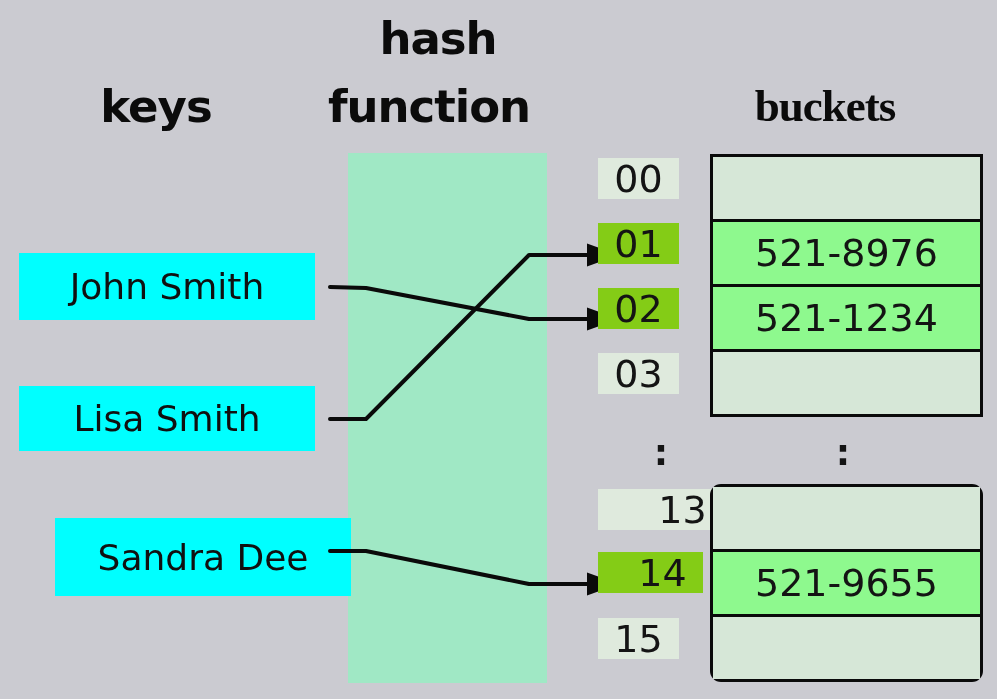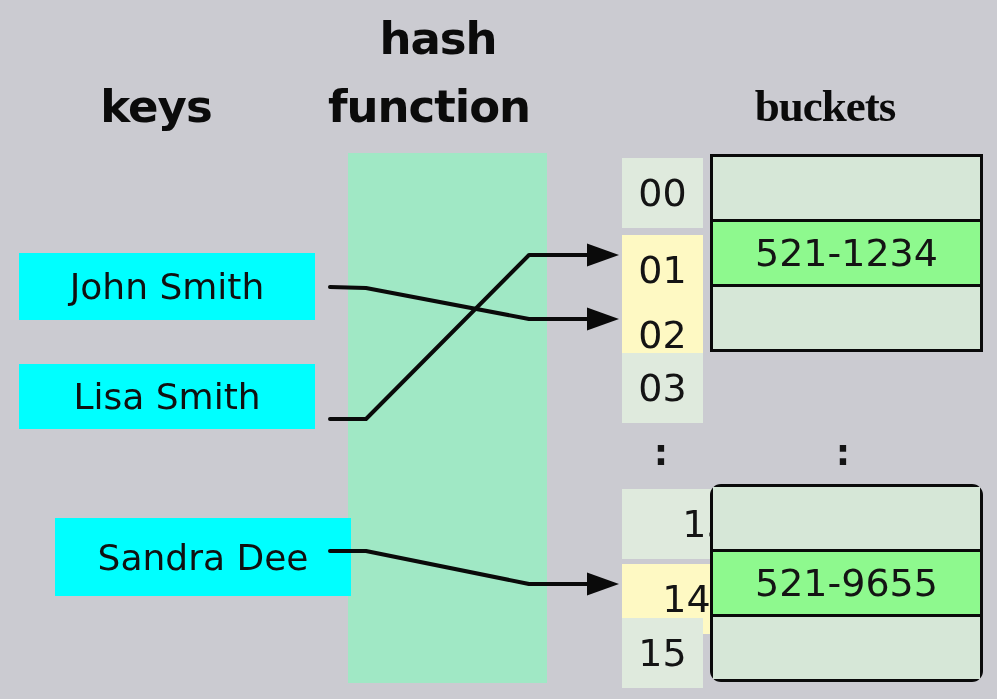--- a/index.html
+++ b/index.html
@@ -14,25 +14,25 @@
   .keybox{
     position:absolute;left:19px;width:296px;background:#00ffff;
     display:flex;align-items:center;justify-content:center;
     font-size:36px;color:#101010;
   }
   .hashband{
     position:absolute;left:348px;top:153px;width:199px;height:530px;
     background:#a0e8c5;
   }
   .idxcell{
-    position:absolute;left:622px;width:81px;height:70px;
+    position:absolute;left:598px;width:81px;height:41px;
     display:flex;align-items:center;justify-content:center;
     font-size:38px;color:#141414;background:#dfeadd;
   }
-  .idxcell.hl{background:#fef9c3;margin-top:12px;}
+  .idxcell.hl{background:#84cc16;}
   .bucketblock{
     position:absolute;left:710px;width:267px;
     border:3px solid #0a0a0a;background:#0a0a0a;
   }
   .bucketrow{
     height:62px;background:#d6e7d7;
     display:flex;align-items:center;justify-content:center;
     font-size:38px;color:#141414;
   }
   .bucketrow + .bucketrow{margin-top:3px;}
@@ -51,21 +51,21 @@
   <div class="hdr" style="left:328px;top:12px;">hash</div>
   <div class="hdr" style="left:46px;top:80px;">keys</div>
   <div class="hdr" style="left:319px;top:80px;">function</div>
   <div class="hdr" style="left:715px;top:80px;font-family:Liberation Serif, serif;">buckets</div>
 
   <div class="hashband"></div>
 
   <div class="keybox" style="top:253px;height:67px;">
     <span>John Smith</span>
   </div>
-  <div class="keybox" style="top:364px;height:65px;">
+  <div class="keybox" style="top:386px;height:65px;">
     <span>Lisa Smith</span>
   </div>
   <div class="keybox" style="top:518px;height:78px;margin-left:36px;">
     <span>Sandra Dee</span>
   </div>
 
   <svg width="997" height="699" viewBox="0 0 997 699">
     <g stroke="#0a0a0a" stroke-width="4" fill="none" stroke-linejoin="round" stroke-linecap="round">
       <polyline points="330,287 366,288 529,319 592,319"></polyline>
       <polyline points="330,419 366,419 529,255 592,255"></polyline>
@@ -102,20 +102,23 @@
     </div>
   <div class="idxcell" style="top:618px;">
       <span>15</span>
     </div>
 
   <div class="bucketblock" style="top:154px;">
     <div class="bucketrow">
         <span></span>
       </div>
     <div class="bucketrow filled">
+        <span>521-8976</span>
+      </div>
+    <div class="bucketrow filled">
         <span>521-1234</span>
       </div>
     <div class="bucketrow">
         <span></span>
       </div>
   </div>
 
   <div class="bucketblock" style="top:484px;border-radius:11px;">
     <div class="bucketrow">
         <span></span>

